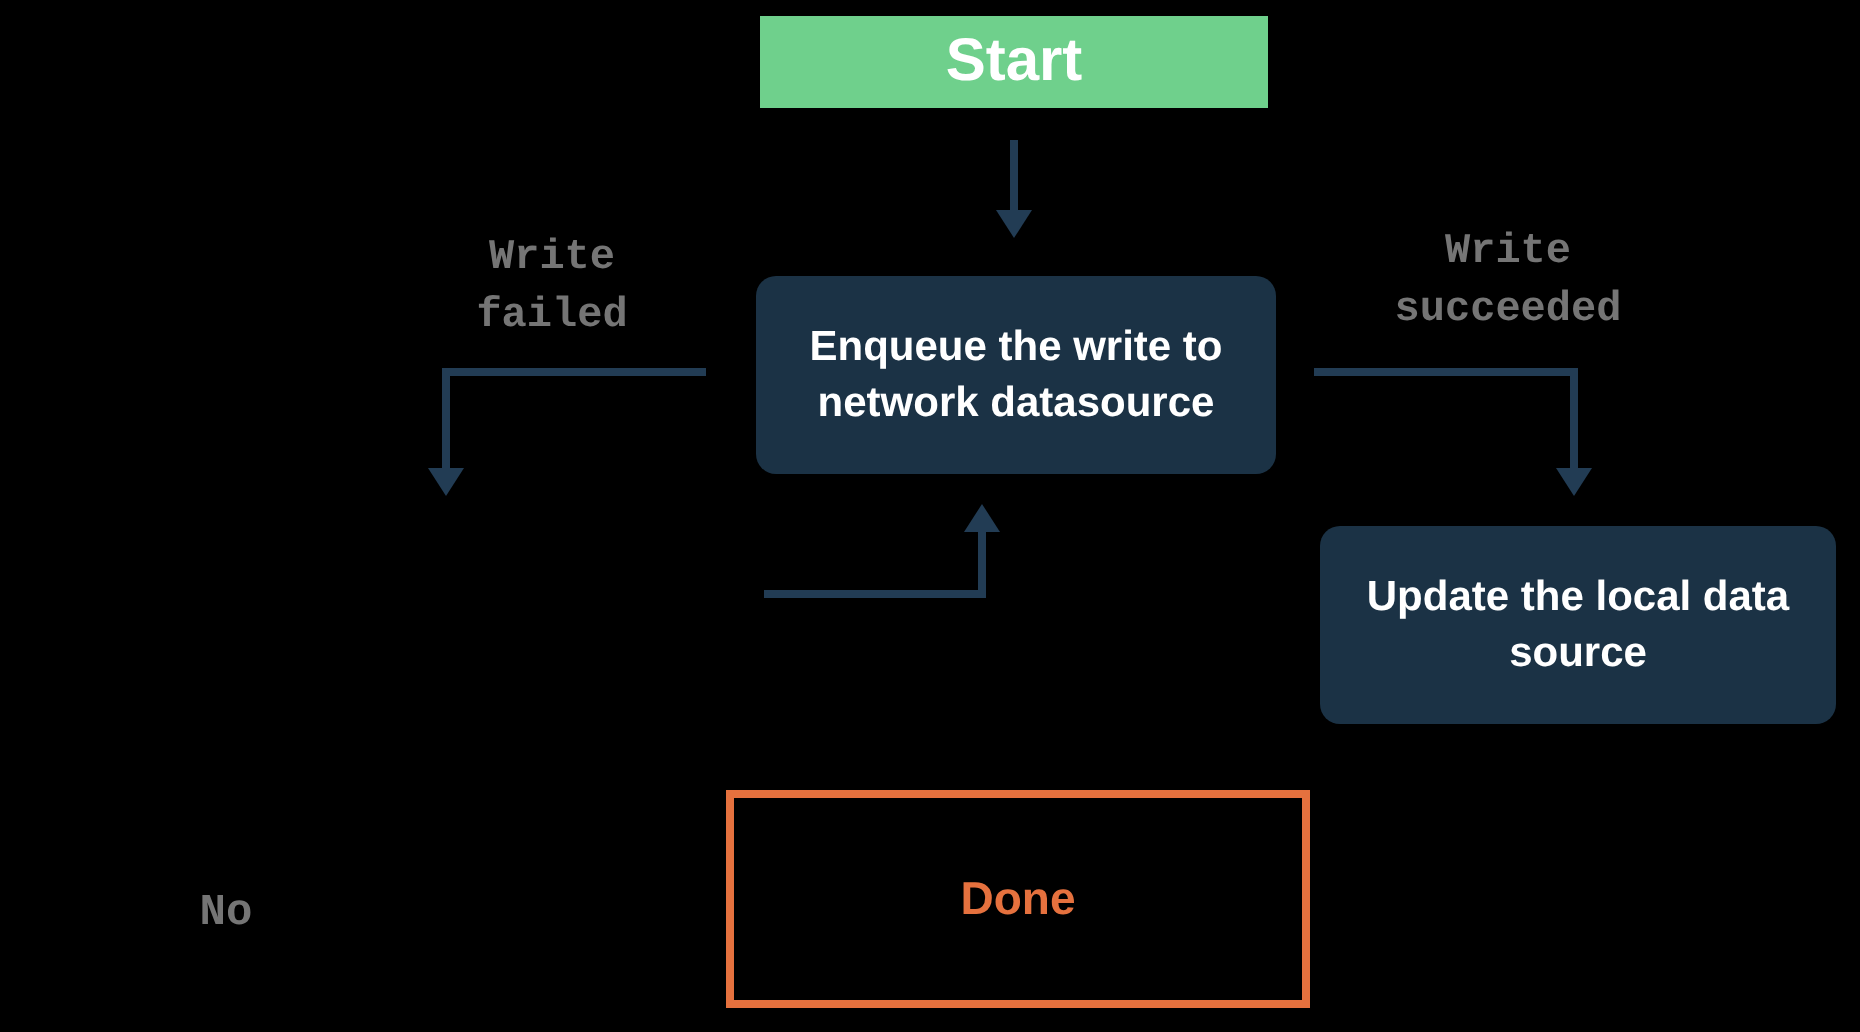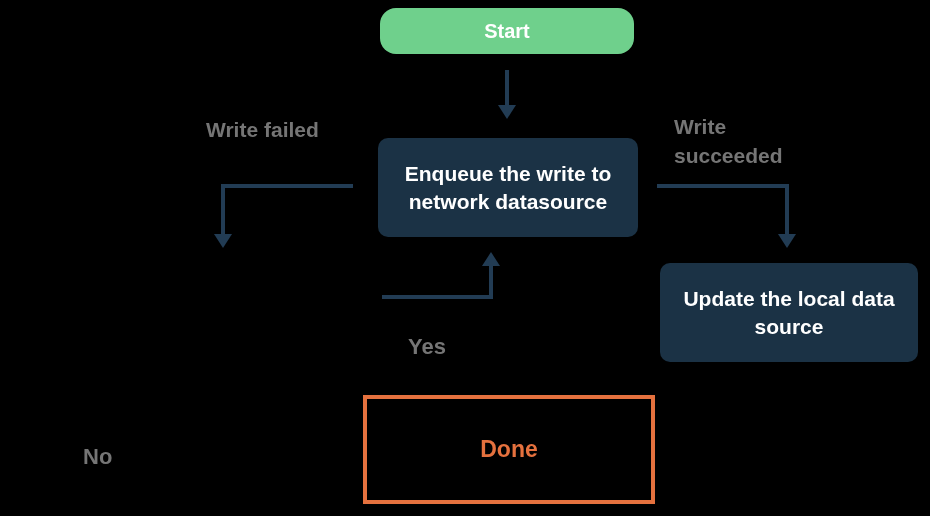--- a/index.html
+++ b/index.html
@@ -27,22 +27,22 @@
     font-weight:bold;
     color:var(--node_text);
   }
   .node--dark{
     background:var(--node_fill);
     border-radius:10px;
     font-size:21px;line-height:28px;
   }
   .node--start{
     background:var(--start_fill);
-    border-radius:16px;
-    font-size:20px;
+    border-radius:0;
+    font-size:30px;
     left:380px;top:8px;width:254px;height:46px;
   }
   .node--enqueue{left:378px;top:138px;width:260px;height:99px;padding:12px 14px;}
   .node--retry{left:102px;top:262px;width:256px;height:100px;}
   .node--update{left:660px;top:263px;width:258px;height:99px;padding:0 18px;}
   .node--done{
     left:363px;top:395px;width:292px;height:109px;
     background:transparent;
     border:4px solid var(--done_accent);
     color:var(--done_accent);
@@ -57,21 +57,22 @@
   }
   .arrowhead--up{
     border-left:9px solid transparent;
     border-right:9px solid transparent;
     border-bottom:14px solid var(--connector);
   }
   .edge-label{
     position:absolute;
     color:var(--label_text);
     font-weight:bold;
-    font-size:21px;line-height:29px;
+    text-align:center;
+    font-size:21px;line-height:29px;font-family:Liberation Mono, monospace;
   }
   .edge-label--yes,.edge-label--no{font-size:22px;}
 </style>
 </head>
 <body>
 
 <div class="canvas">
 
   <div class="node node--start">
     <span>Start</span>
@@ -88,21 +89,20 @@
 
   <div class="edge-line" style="left:221px;top:184px;width:132px;height:4px;"></div>
   <div class="edge-line" style="left:221px;top:184px;width:4px;height:50px;"></div>
   <div class="arrowhead arrowhead--down" style="left:214px;top:234px;"></div>
 
 
   <div class="edge-line" style="left:382px;top:295px;width:111px;height:4px;"></div>
   <div class="edge-line" style="left:489px;top:266px;width:4px;height:33px;"></div>
   <div class="arrowhead arrowhead--up" style="left:482px;top:252px;"></div>
 
-  <div class="edge-label edge-label--yes" style="left:408px;top:332px;width:80px;">Yes</div>
 
   <div class="edge-label" style="left:674px;top:112px;width:160px;">Write succeeded</div>
 
   <div class="edge-line" style="left:657px;top:184px;width:132px;height:4px;"></div>
   <div class="edge-line" style="left:785px;top:184px;width:4px;height:50px;"></div>
   <div class="arrowhead arrowhead--down" style="left:778px;top:234px;"></div>
 
   <div class="node node--dark node--update">
     <span>Update the local data source</span>
   </div>

